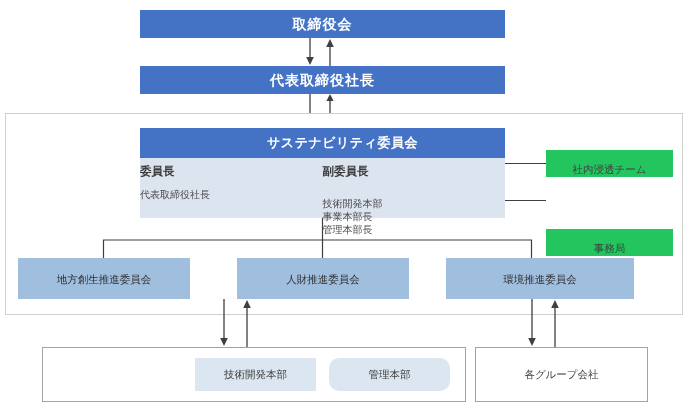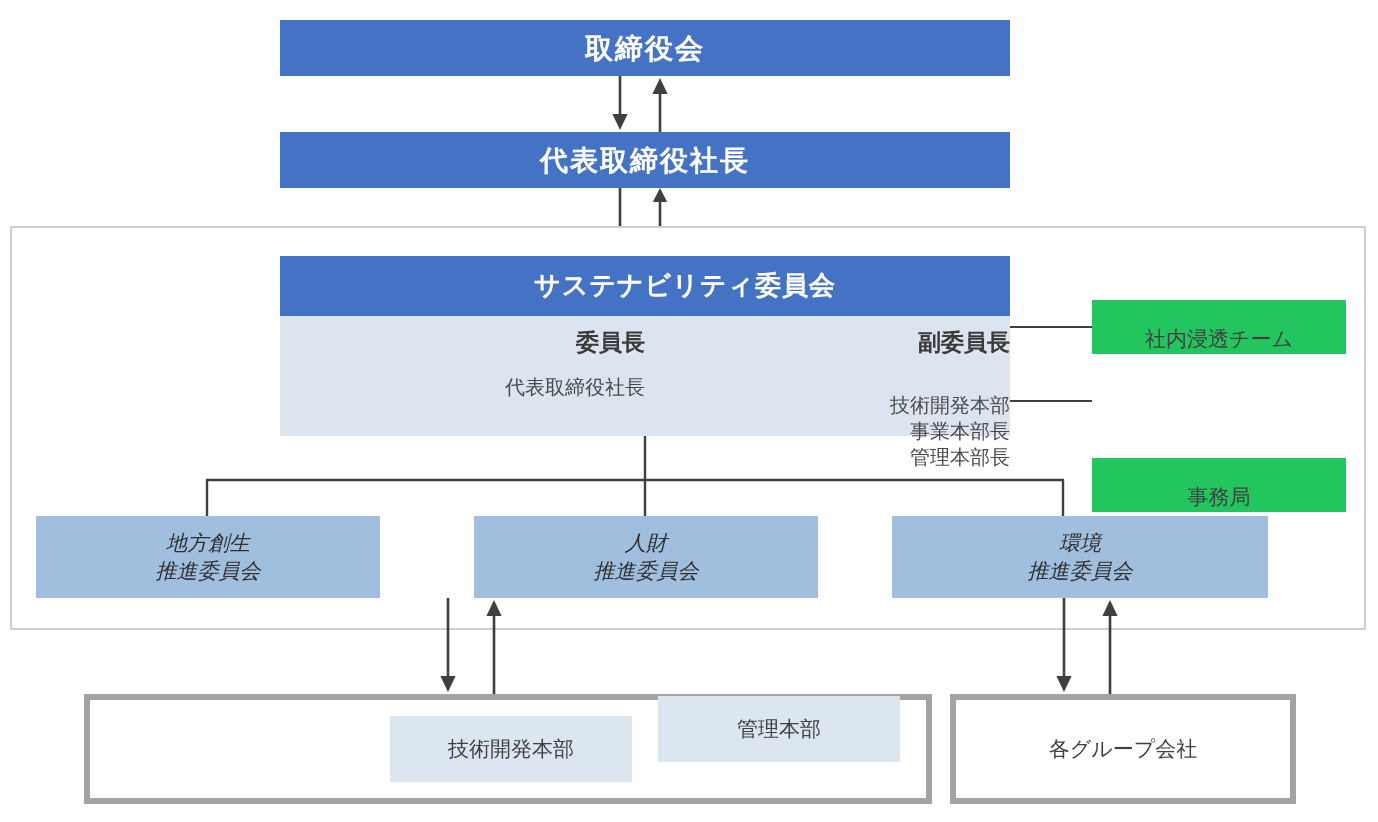--- a/index.html
+++ b/index.html
@@ -52,21 +52,21 @@
   }
   .sust-body {
     background: #dce4f0;
     display: flex;
     color: #404040;
   }
   .sust-col {
     flex: 1;
     display: flex;
     flex-direction: column;
-    align-items: flex-end;
+    align-items: flex-start;
     padding-top: 6px;
   }
   .sust-role {
     font-weight: bold;
     font-size: 11.5px;
     margin-bottom: 9px;
     color: #3a3a3a;
   }
   .sust-line {
     font-size: 10px;
@@ -84,30 +84,28 @@
     justify-content: center;
   }
 
   
   .committee {
     background: #a0bfdf;
     color: #2f2f2f;
     font-size: 10.5px;
     line-height: 14px;
     display: flex;
-    flex-direction: column;
     align-items: center;
     justify-content: center;
     text-align: center;
-    font-style: italic;
   }
 
   
   .bottom-frame {
-    border: 3px solid #a3a3a3;
+    border: 1px solid #a3a3a3;
     background: #ffffff;
   }
   .unit-box {
     background: #dce6f1;
     color: #404040;
     font-size: 10.5px;
     display: flex;
     align-items: center;
     justify-content: center;
   }
@@ -215,21 +213,21 @@
     <polygon points="9,47 5.2,39 12.8,39" fill="#3f3f3f"></polygon>
     <line x1="32" y1="48" x2="32" y2="6" stroke="#3f3f3f" stroke-width="1.3"></line>
     <polygon points="32,1 28.2,9 35.8,9" fill="#3f3f3f"></polygon>
   </svg>
 
   <div class="abs bottom-frame" style="left:42px; top:347px; width:424px; height:55px;"></div>
 
   <div class="abs unit-box" style="left:195px; top:358px; width:121px; height:33px;">
     <span>技術開発本部</span>
   </div>
-  <div class="abs unit-box" style="left:329px; top:348px; width:121px; height:33px;">
+  <div class="abs unit-box" style="left:329px; top:358px; width:121px; height:33px;border-radius:10px;">
     <span>管理本部</span>
   </div>
 
   <div class="abs bottom-frame" style="left:475px; top:347px; width:173px; height:55px;">
     <span class="group-label">各グループ会社</span>
   </div>
 
 </div>
 
 </body></html>

